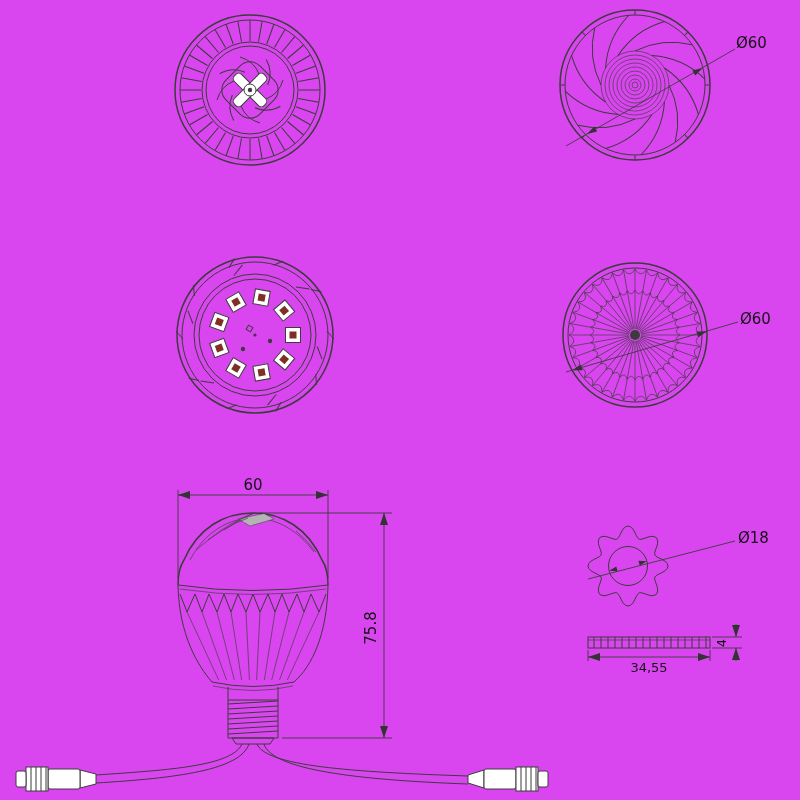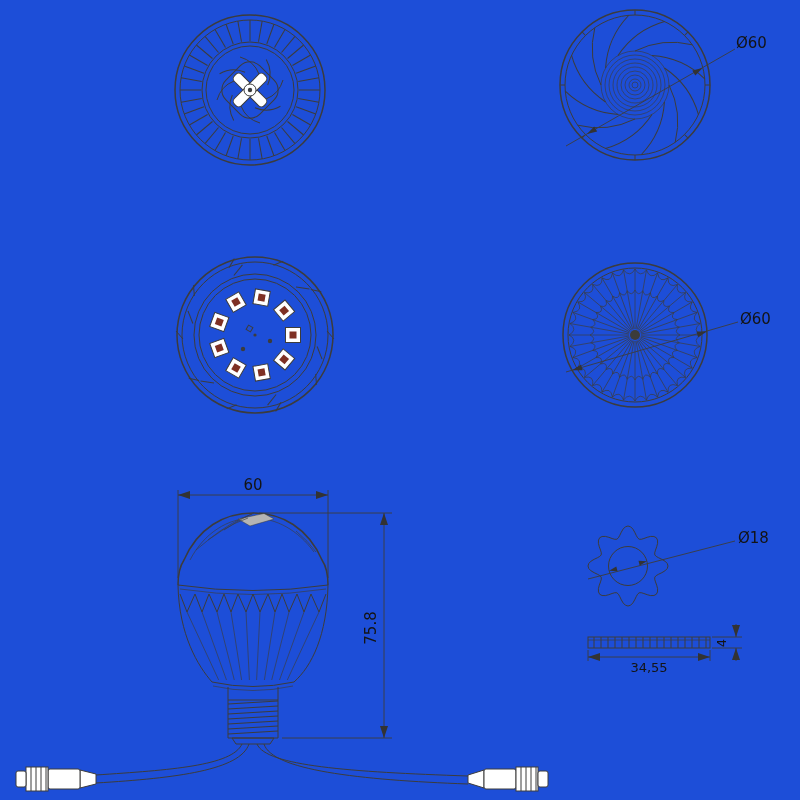--- a/index.html
+++ b/index.html
@@ -1,16 +1,16 @@
 <!DOCTYPE html>
 <html style="--line: #3c3c3c; --led: #7e3024; --shade: #b4b4b4;"><head>
 <meta charset="utf-8">
 <style>
   html,body{margin:0;padding:0;background:#fff;}
-  .sheet{width:800px;height:800px;position:relative;background:#1d4ed8;overflow:hidden;
+  .sheet{width:800px;height:800px;position:relative;background:#d946ef;overflow:hidden;
          font-family:"DejaVu Sans",sans-serif;}
   svg{display:block;}
   .ln   {fill:none;stroke:var(--line,#3c3c3c);stroke-width:1;}
   .thin {stroke-width:.65;}
   .lnb  {fill:none;stroke:var(--line,#3c3c3c);stroke-width:1.5;}
   .fillw{fill:#fff;stroke:var(--line,#3c3c3c);stroke-width:1;}
   .fillk{fill:#3c3c3c;stroke:none;}
   .led  {fill:var(--led,#7e3024);stroke:none;}
   .shade{fill:var(--shade,#b4b4b4);stroke:var(--line,#3c3c3c);stroke-width:.5;}
   .dim  {fill:none;stroke:#3c3c3c;stroke-width:.9;}

